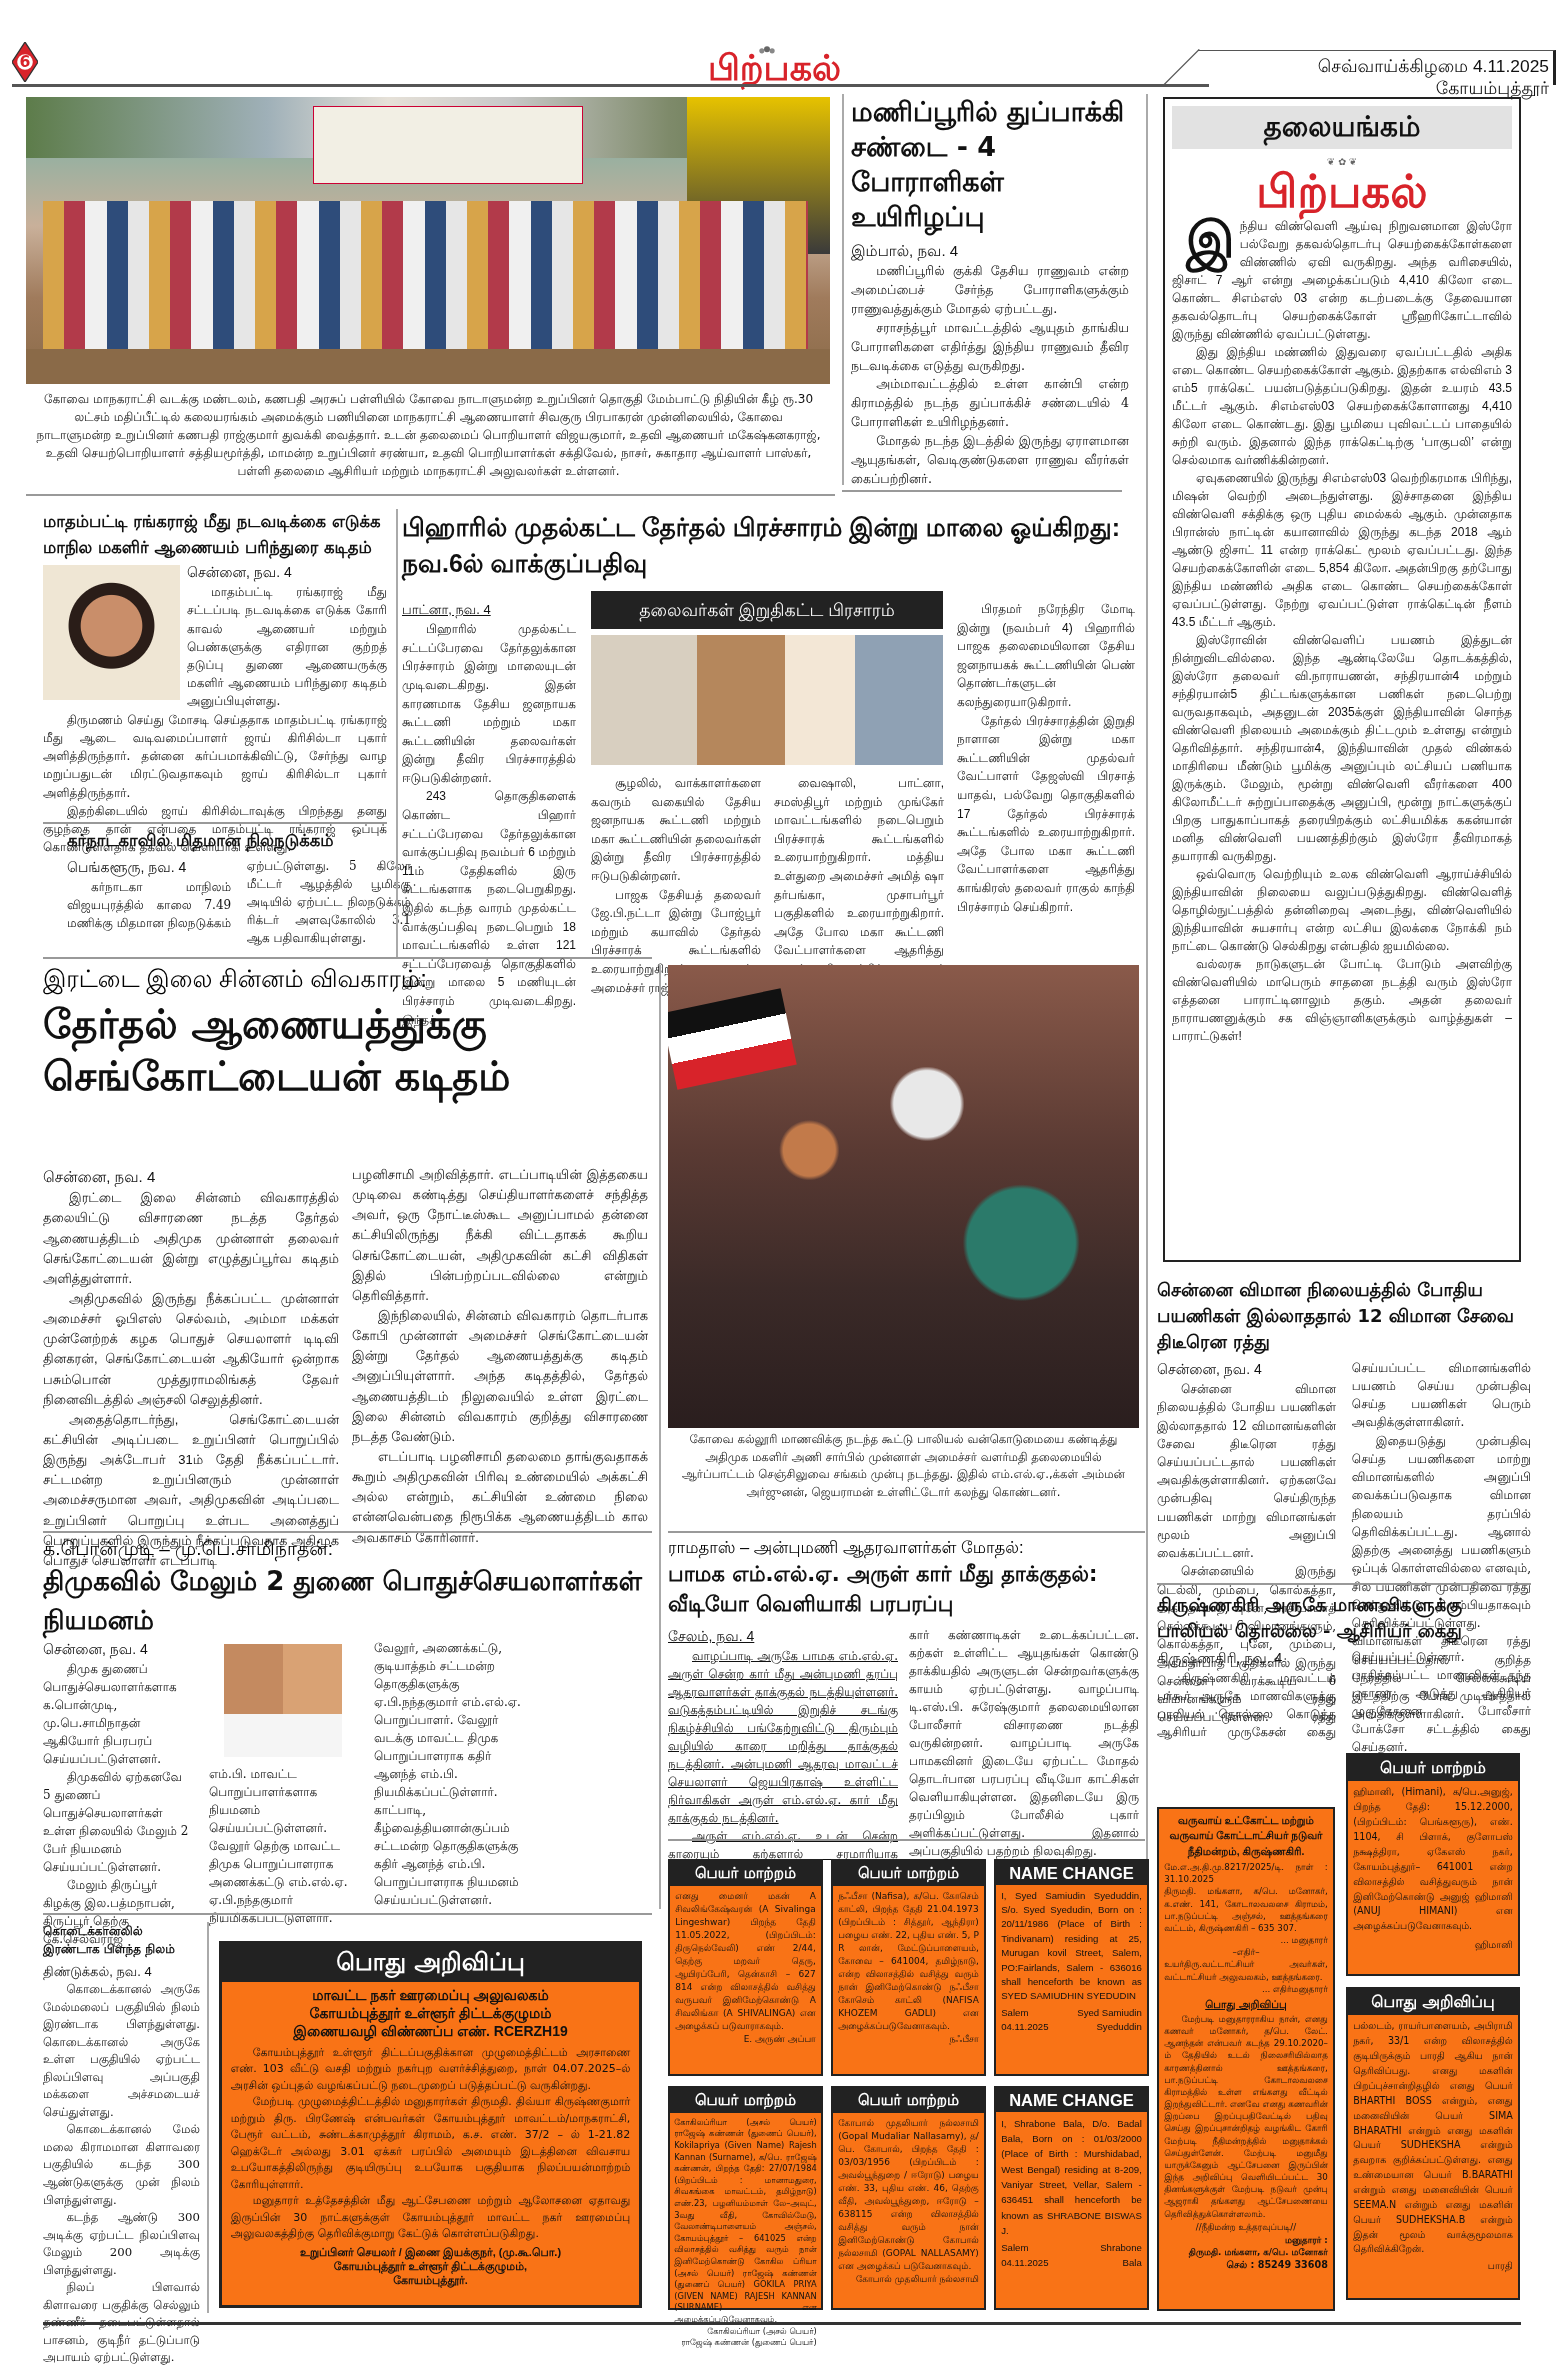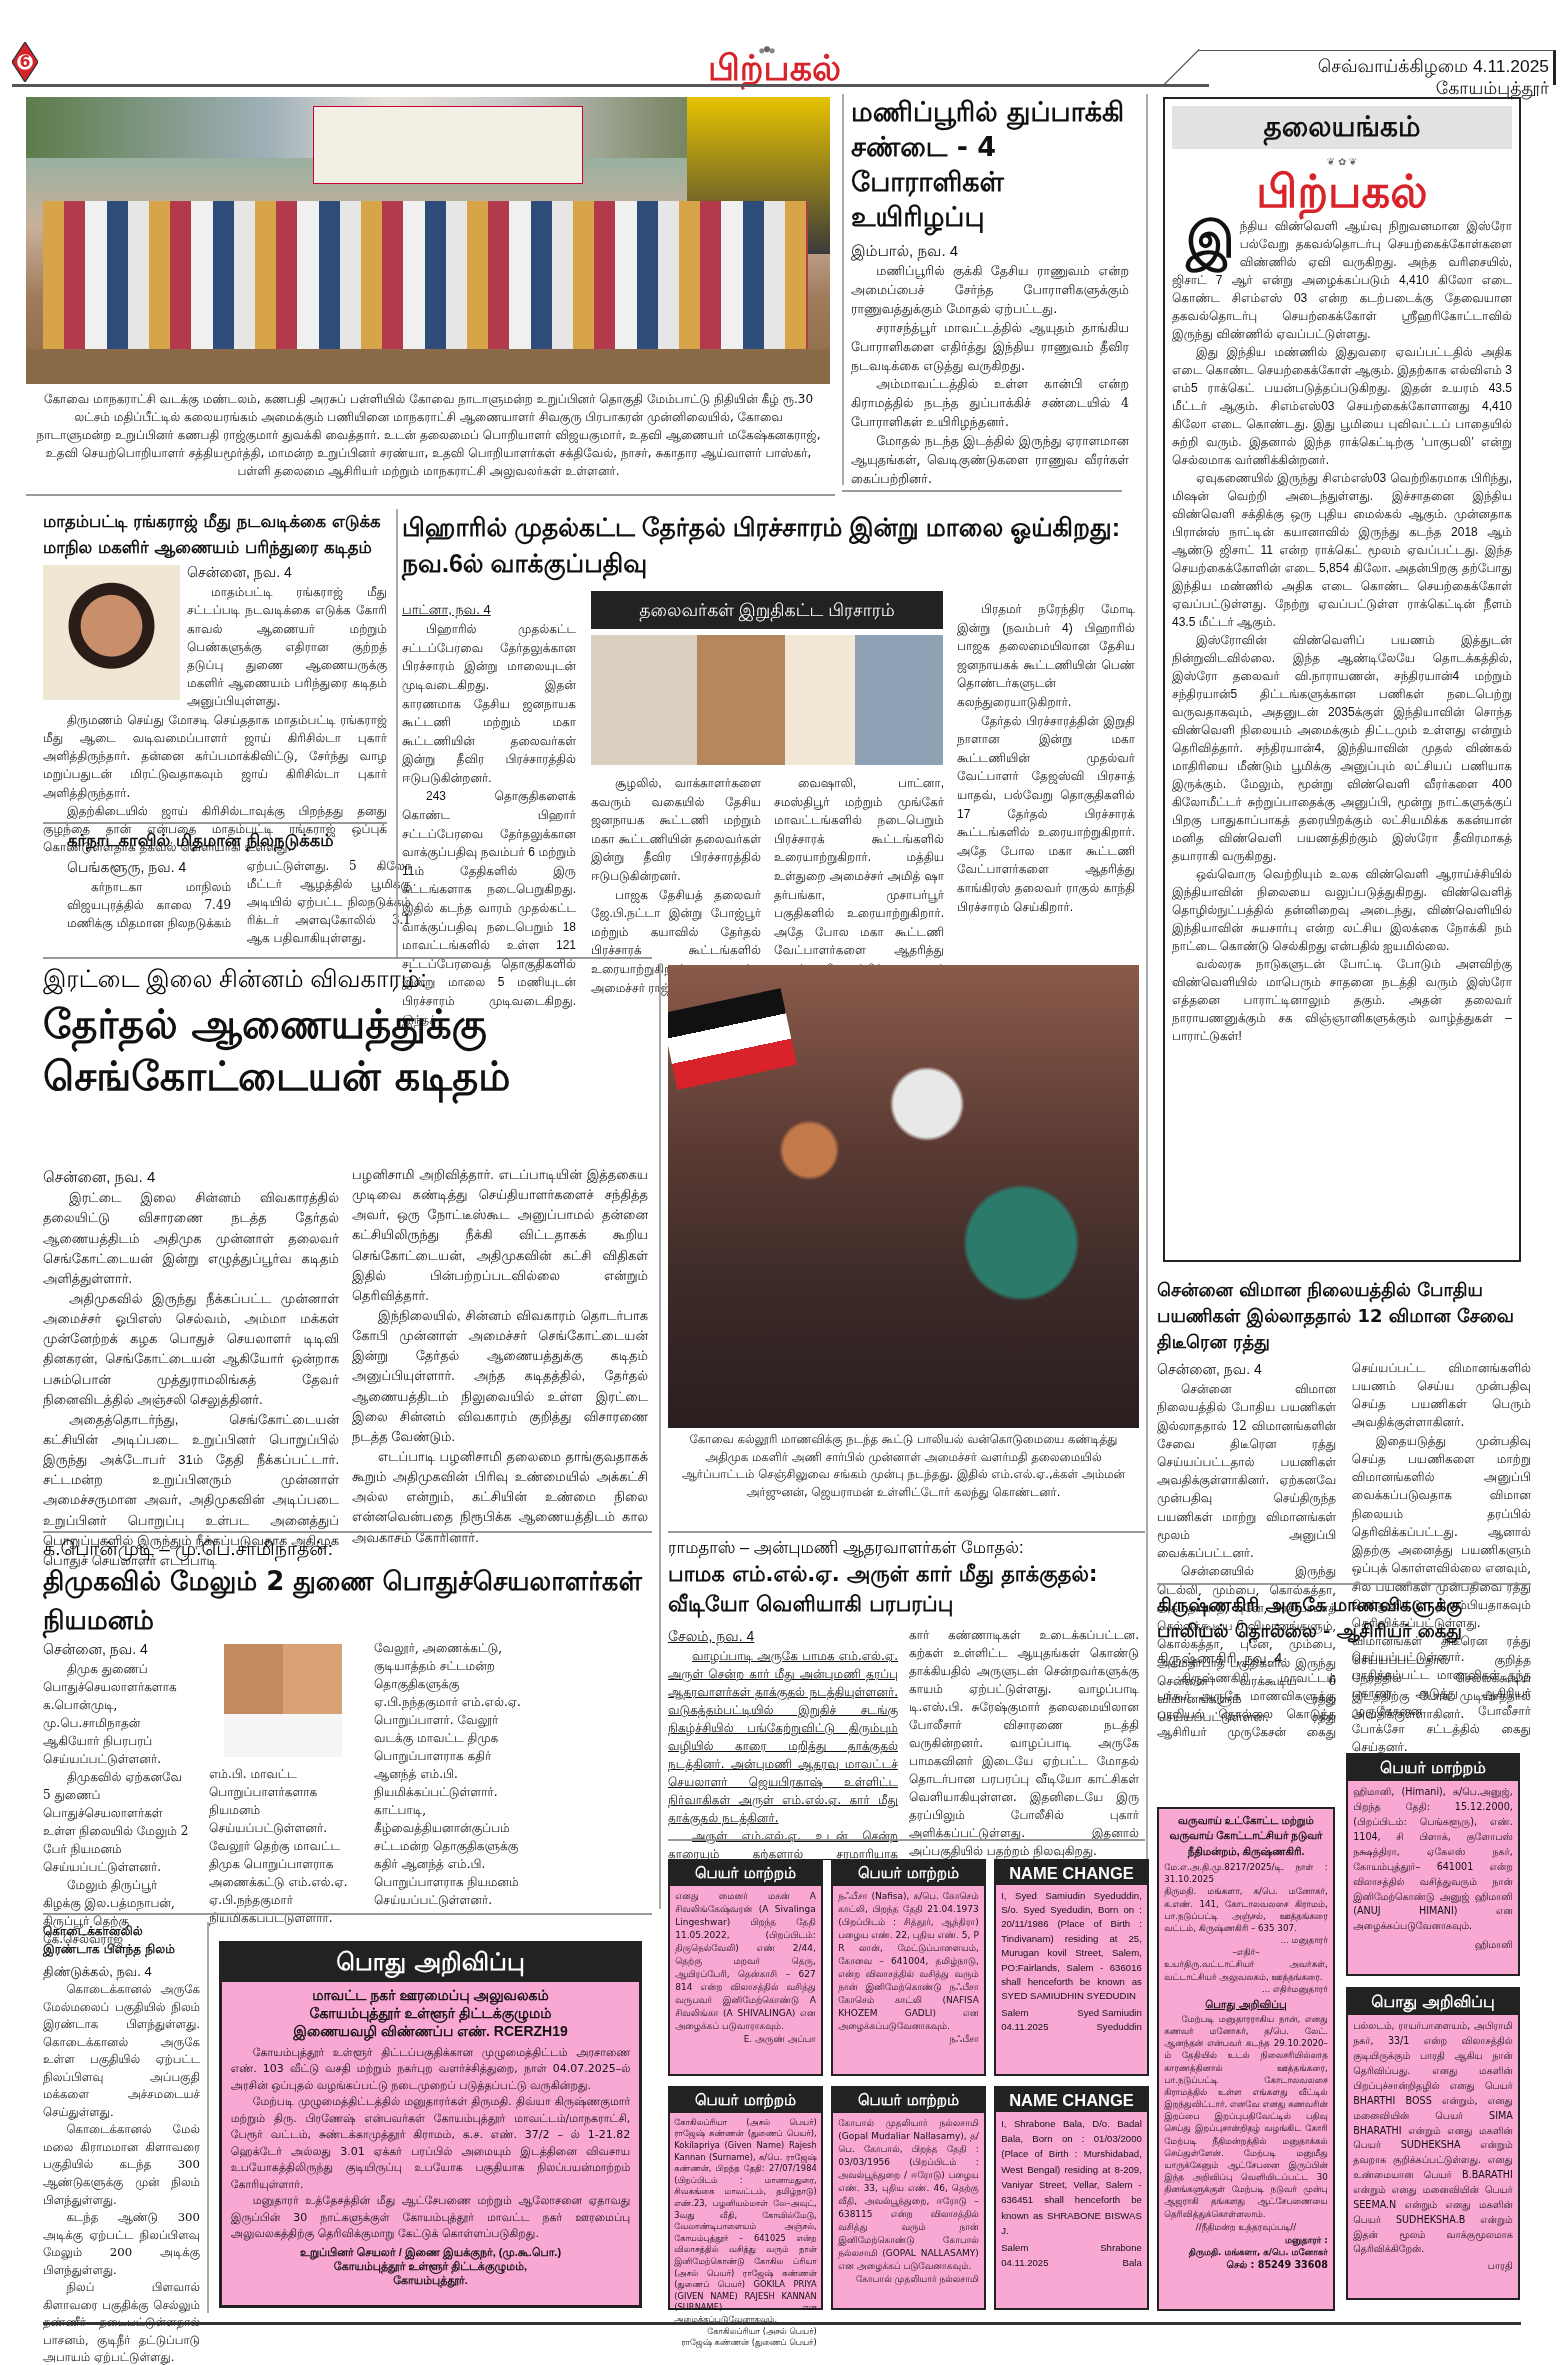--- a/index.html
+++ b/index.html
@@ -7,21 +7,21 @@
 .abs{position:absolute}
 .hl{font-family:"DejaVu Sans",sans-serif;font-weight:bold;color:#111;line-height:1.25}
 .body{font-family:"DejaVu Serif",serif;font-size:13px;line-height:1.55;text-align:justify;color:#111}
 .body p{text-indent:2em}
 .body p.dl{text-indent:0}
 .rule{position:absolute;background:#999}
 .vrule{position:absolute;background:#aaa;width:1.7px}
 .photo{position:absolute;overflow:hidden}
 .cap{font-family:"DejaVu Sans",sans-serif;font-size:12.6px;line-height:1.5;text-align:center;color:#111}
 .red{color:#000000}
-.box{position:absolute;border:2.6px solid #222;background:#f9a8d4}
+.box{position:absolute;border:2.6px solid #222;background:#f97316}
 .boxhead{background:#222;color:#fff;font-weight:bold;text-align:center;font-family:"DejaVu Sans",sans-serif}
 .small{font-size:11px;line-height:1.5;font-family:"DejaVu Sans",sans-serif;text-align:justify}
 .cols2{column-count:2;column-gap:15.7px}
 </style>
 </head>
 <body>
 
 <div class="abs" style="left:0;top:0;width:1565px;height:87px;">
   <div class="abs" style="left:12px;top:42px;width:26px;height:40px;">
     <svg width="26" height="40" viewBox="0 0 30 46">

